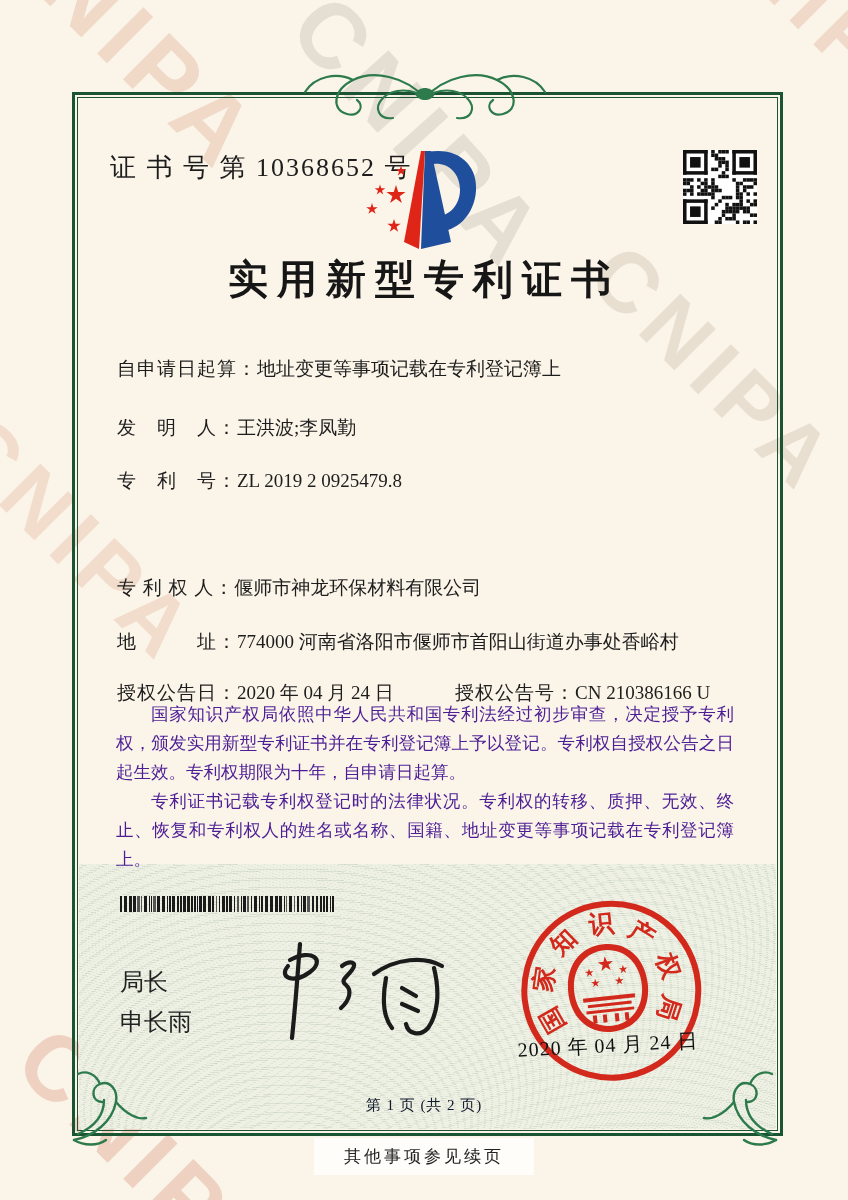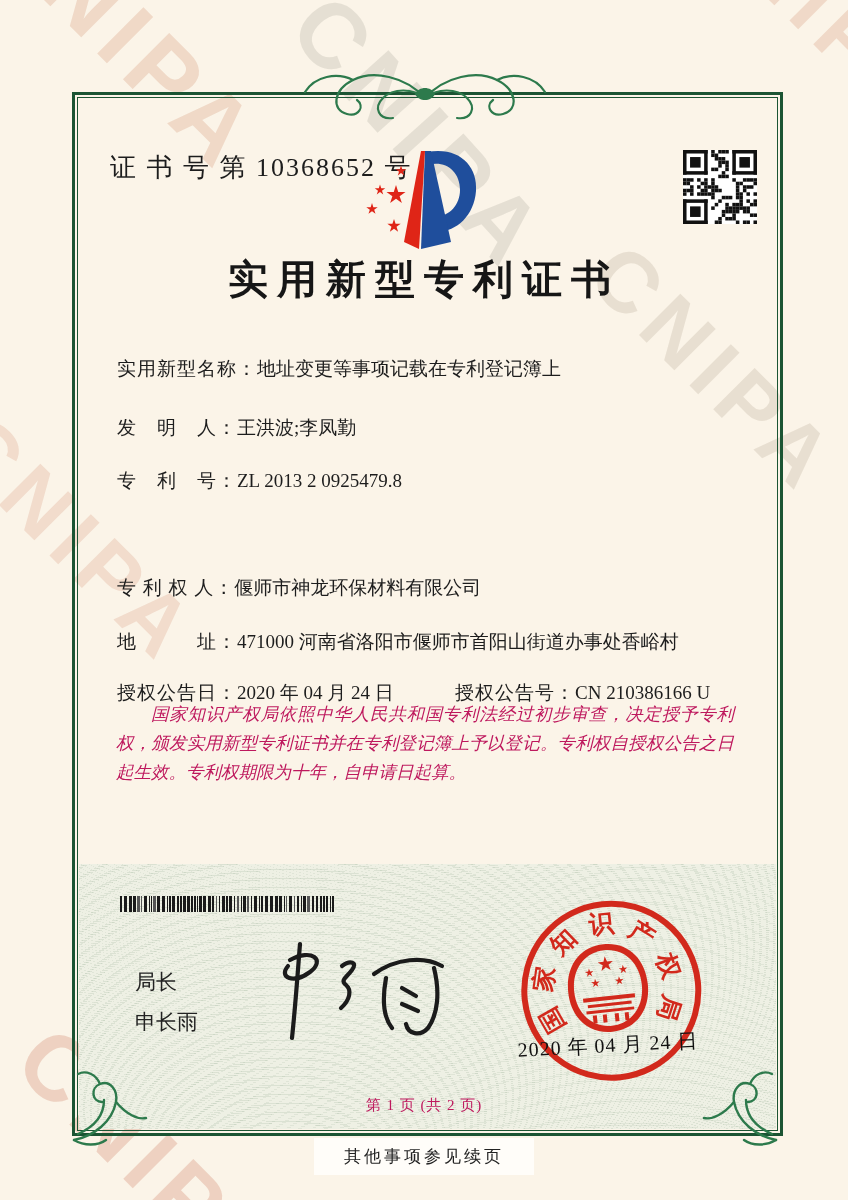--- a/index.html
+++ b/index.html
@@ -32,38 +32,38 @@
   .qr{position:absolute;left:683px;top:150px;width:74px;height:74px;background:#fff;}
   .title{position:absolute;left:0;right:0;top:252px;text-align:center;
          font-size:40px;font-weight:bold;letter-spacing:9px;color:#161616;}
   
   .row{position:absolute;left:117px;width:620px;font-size:19px;line-height:27px;
        white-space:nowrap;}
   .row .lbl{letter-spacing:1px;}
   .pair2{position:absolute;left:338px;top:0;}
   
   .legal{position:absolute;left:116px;top:700px;width:618px;font-size:17.5px;
-         line-height:29px;text-align:justify;color:#be185d;font-style:italic;}
+         line-height:29px;text-align:justify;color:#4c1d95;}
   .legal p{margin:0;text-indent:2em;}
   
   .barcode{position:absolute;left:120px;top:896px;width:217px;height:16px;}
-  .signer{position:absolute;left:135px;top:962px;font-size:21px;line-height:40px;
+  .signer{position:absolute;left:120px;top:962px;font-size:24px;line-height:40px;
           font-family:"Liberation Sans","DejaVu Sans",sans-serif;color:#222;}
   .signature{position:absolute;left:238px;top:938px;width:215px;height:108px;}
   .seal{position:absolute;left:518px;top:898px;width:180px;height:180px;
         transform:rotate(-6deg);}
   .seal-ring{position:absolute;left:3px;top:3px;width:168px;height:168px;
         border:6px solid #d2291c;border-radius:50%;}
   .seal-char{position:absolute;left:50%;top:50%;width:26px;height:26px;margin:-13px 0 0 -13px;
         color:#d2291c;font-weight:bold;font-size:25px;text-align:center;line-height:26px;}
   .seal-emblem{position:absolute;left:50%;top:50%;transform:translate(-50%,-50%);}
   .seal-date{position:absolute;left:508px;top:1032px;width:200px;text-align:center;
         font-size:20px;color:#111;transform:rotate(-3deg);letter-spacing:1px;}
   .page-num{position:absolute;left:0;right:0;top:1096px;text-align:center;font-size:15px;
-        color:#be185d;letter-spacing:1px;}
+        color:#0f172a;letter-spacing:1px;}
   .cont-note{position:absolute;left:50%;top:1138px;transform:translateX(-50%);
         background:#fffdf9;padding:7px 30px;font-size:17px;letter-spacing:3px;color:#222;}
 </style>
 </head>
 <body>
 
 <div class="page">
 
   <div class="wm" style="left:-45px;top:-20px;font-size:95px;color:rgba(224,178,152,.42);">CNIPA</div>
   <div class="wm" style="left:660px;top:-45px;font-size:85px;color:rgba(224,178,152,.40);">CNIPA</div>
@@ -254,43 +254,44 @@
       <rect x="0" y="14" width="7" height="1" fill="#111"></rect>
       <rect x="0" y="20" width="7" height="1" fill="#111"></rect>
       <rect x="0" y="14" width="1" height="7" fill="#111"></rect>
       <rect x="6" y="14" width="1" height="7" fill="#111"></rect>
       <rect x="2" y="16" width="3" height="3" fill="#111"></rect>
     </svg>
 
   <div class="title">实用新型专利证书</div>
 
   <div class="row" style="top:355px;">
-    <span class="lbl">实用新型名称：</span><span>地址变更等事项记载在专利登记簿上</span>
+    <span class="lbl">自申请日起算：</span><span>地址变更等事项记载在专利登记簿上</span>
   </div>
   <div class="row" style="top:414px;">
     <span class="lbl">发　明　人：</span><span>王洪波;李凤勤</span>
   </div>
   <div class="row" style="top:467px;">
-    <span class="lbl">专　利　号：</span><span>ZL 2013 2 0925479.8</span>
+    <span class="lbl">专　利　号：</span><span>ZL 2019 2 0925479.8</span>
   </div>
   <div class="row" style="top:574px;">
     <span class="lbl">专 利 权 人：</span><span>偃师市神龙环保材料有限公司</span>
   </div>
   <div class="row" style="top:628px;">
-    <span class="lbl">地　　　址：</span><span>471000 河南省洛阳市偃师市首阳山街道办事处香峪村</span>
+    <span class="lbl">地　　　址：</span><span>774000 河南省洛阳市偃师市首阳山街道办事处香峪村</span>
   </div>
   <div class="row" style="top:679px;">
     <span class="lbl">授权公告日：</span><span>2020 年 04 月 24 日</span>
     <span class="pair2">
       <span class="lbl">授权公告号：</span><span>CN 210386166 U</span>
     </span>
   </div>
 
   <div class="legal">
     <p>国家知识产权局依照中华人民共和国专利法经过初步审查，决定授予专利权，颁发实用新型专利证书并在专利登记簿上予以登记。专利权自授权公告之日起生效。专利权期限为十年，自申请日起算。</p>
+    <p>专利证书记载专利权登记时的法律状况。专利权的转移、质押、无效、终止、恢复和专利权人的姓名或名称、国籍、地址变更等事项记载在专利登记簿上。</p>
   </div>
 
   <svg class="barcode" id="barcode" viewBox="0 0 217 16" preserveAspectRatio="none">
       <rect x="0" y="0" width="2" height="16" fill="#1a1a1a"></rect>
       <rect x="4" y="0" width="3" height="16" fill="#1a1a1a"></rect>
       <rect x="9" y="0" width="3" height="16" fill="#1a1a1a"></rect>
       <rect x="13" y="0" width="3" height="16" fill="#1a1a1a"></rect>
       <rect x="17" y="0" width="3" height="16" fill="#555"></rect>
       <rect x="21" y="0" width="1" height="16" fill="#555"></rect>
       <rect x="24" y="0" width="3" height="16" fill="#1a1a1a"></rect>

